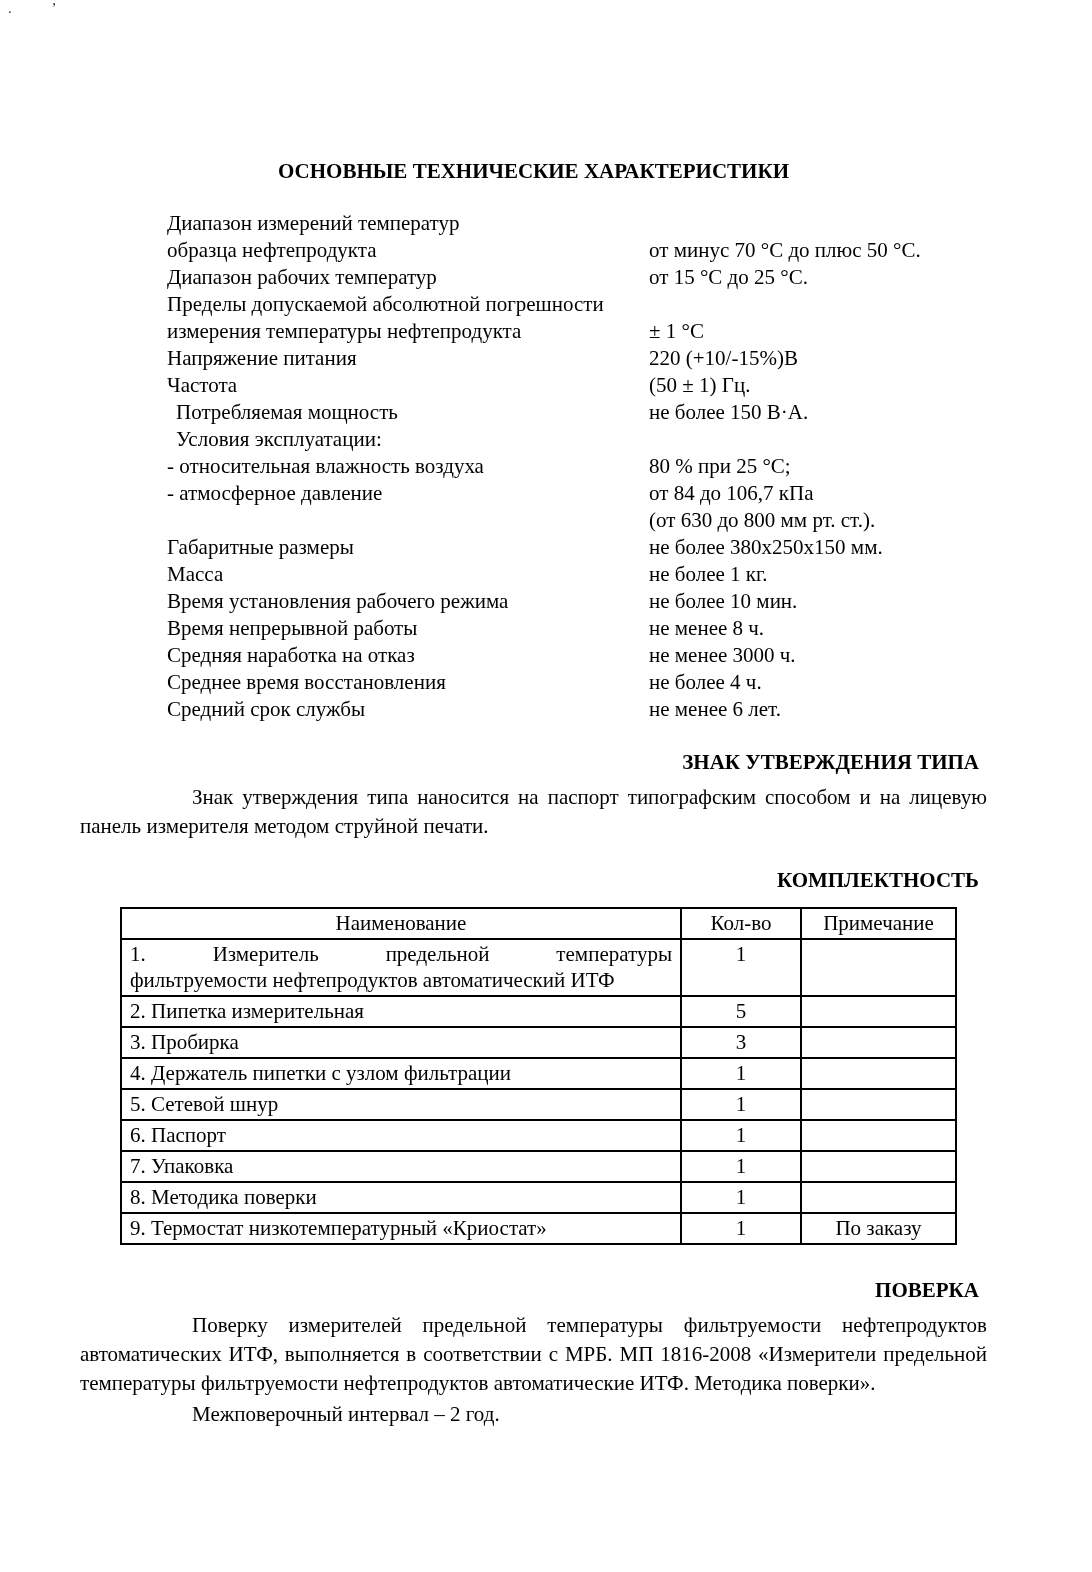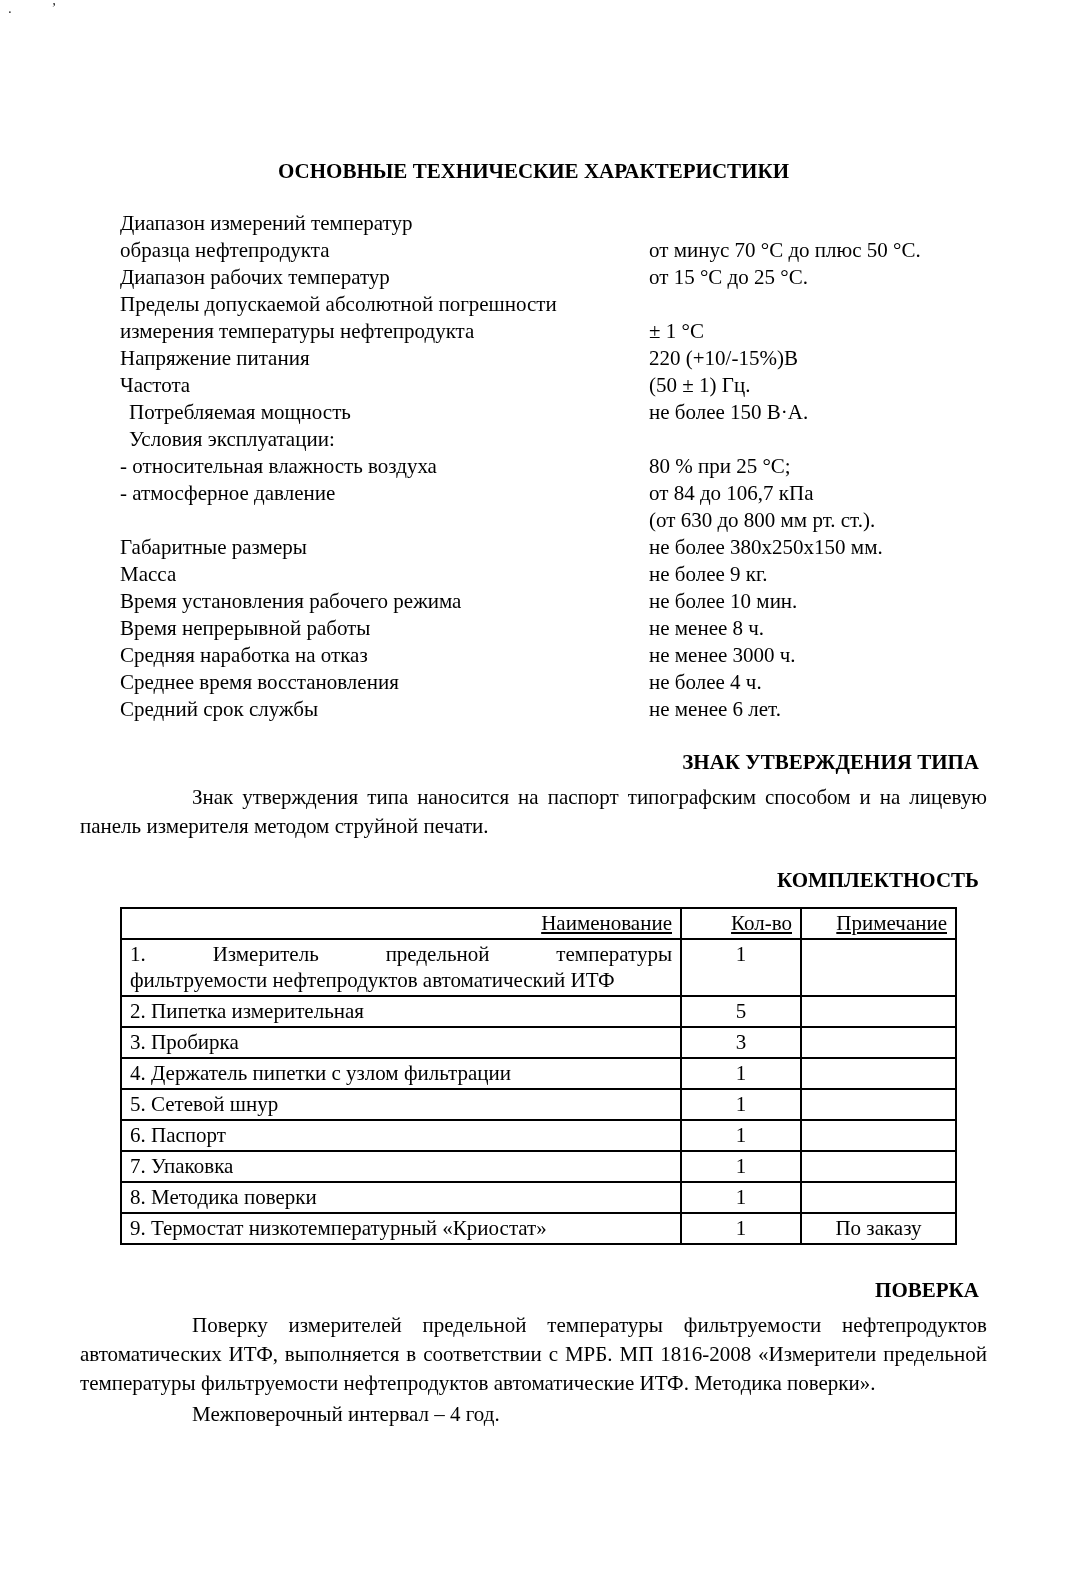--- a/index.html
+++ b/index.html
@@ -18,21 +18,21 @@
     font-size: 15px; color: #333; letter-spacing: 18px;
   }
   .section-title {
     text-align: center; font-weight: bold; font-size: 21px;
     line-height: 26px; margin: 8px;
   }
   
   .specs { margin: 26px 0 0 40px; }
   .spec-row { display: flex; line-height: 27px; }
   .spec-row.shift .spec-label { padding-left: 9px; }
-  .spec-label { flex: 1; white-space: nowrap; }
+  .spec-label { flex: 1; white-space: nowrap; margin-left: 47px; }
   .spec-value { width: 338px; text-align: left; white-space: nowrap; }
   
   .para {
     text-align: justify; line-height: 29px;
     text-indent: 112px; margin: 2px 0 0 0;
   }
   .h-gap { margin-top: 26px; text-align: right; }
   
   .comp-table {
     border-collapse: collapse;
@@ -45,21 +45,21 @@
     padding: 1px 8px 2px 8px;
     font-weight: normal;
     font-size: 21px;
     line-height: 26px;
     vertical-align: top;
     overflow: hidden;
   }
   .col-name { width: 560px; }
   .col-qty  { width: 120px; }
   .col-note { width: 155px; }
-  .comp-table th { text-align: right; text-decoration: underline; }
+  .comp-table th { text-align: center; }
   .cell-name { text-align: left; }
   .cell-center { text-align: center; }
   .name-l1 { display: block; text-align: justify; text-align-last: justify; }
   .name-l2 { display: block; }
   .interval-line { text-indent: 112px; line-height: 29px; margin-top: 2px; }
 </style>
 </head>
 <body>
 
 <div class="scan-artifact">. ʼ</div>
@@ -116,21 +116,21 @@
     <div class="spec-row">
         <span class="spec-label"></span>
         <span class="spec-value">(от 630 до 800 мм рт. ст.).</span>
       </div>
     <div class="spec-row">
         <span class="spec-label">Габаритные размеры</span>
         <span class="spec-value">не более 380х250х150 мм.</span>
       </div>
     <div class="spec-row">
         <span class="spec-label">Масса</span>
-        <span class="spec-value">не более 9 кг.</span>
+        <span class="spec-value">не более 1 кг.</span>
       </div>
     <div class="spec-row">
         <span class="spec-label">Время установления рабочего режима</span>
         <span class="spec-value">не более 10 мин.</span>
       </div>
     <div class="spec-row">
         <span class="spec-label">Время непрерывной работы</span>
         <span class="spec-value">не менее 8 ч.</span>
       </div>
     <div class="spec-row">
@@ -210,15 +210,15 @@
     <tr>
       <td class="cell-name">9. Термостат низкотемпературный «Криостат»</td>
       <td class="cell-center">1</td>
       <td class="cell-center">По заказу</td>
     </tr>
   </tbody>
     </table>
 
   <div class="section-title h-gap" style="margin-top:32px;">ПОВЕРКА</div>
   <p class="para">Поверку измерителей предельной температуры фильтруемости нефтепродуктов автоматических ИТФ, выполняется в соответствии с  МРБ. МП 1816-2008 «Измерители предельной температуры фильтруемости нефтепродуктов автоматические ИТФ. Методика поверки».</p>
-  <div class="interval-line">Межповерочный интервал – 4 год.</div>
+  <div class="interval-line">Межповерочный интервал – 2 год.</div>
 
 </div>
 
 </body></html>

